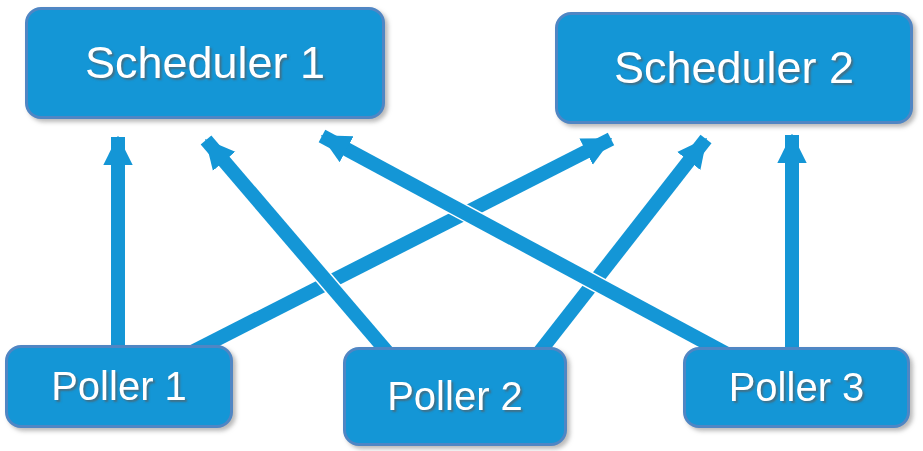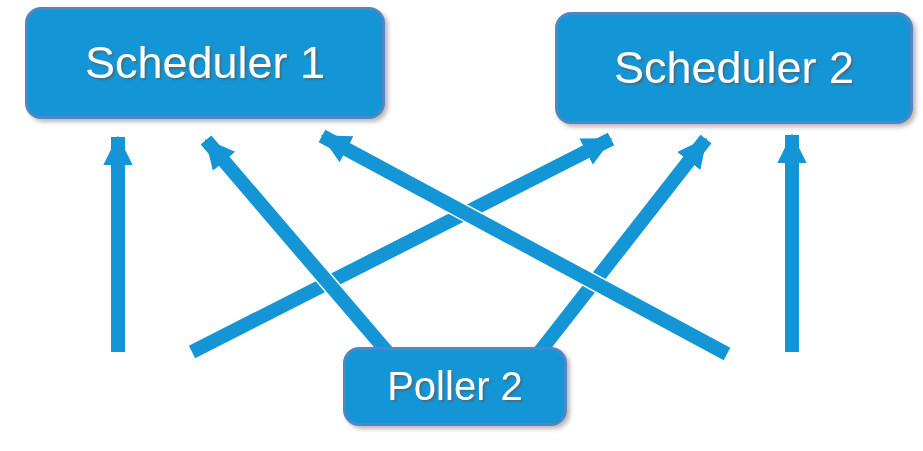--- a/index.html
+++ b/index.html
@@ -64,19 +64,25 @@
   </svg>
 
   <div class="node big" style="left: 25px; top: 7px; width: 360px; height: 112px;">
     <span class="node-label">Scheduler 1</span>
   </div>
 
   <div class="node big" style="left: 555px; top: 12px; width: 358px; height: 112px;">
     <span class="node-label">Scheduler 2</span>
   </div>
 
+  <div class="node" style="left: 5px; top: 345px; width: 228px; height: 83px;">
+    <span class="node-label">Poller 1</span>
+  </div>
 
-  <div class="node" style="left: 343px; top: 347px; width: 224px; height: 79px;">
+  <div class="node" style="left: 343px; top: 347px; width: 224px; height: 99px;">
     <span class="node-label">Poller 2</span>
   </div>
 
+  <div class="node" style="left: 683px; top: 347px; width: 227px; height: 81px;">
+    <span class="node-label">Poller 3</span>
+  </div>
 
 </div>
 
 </body></html>

